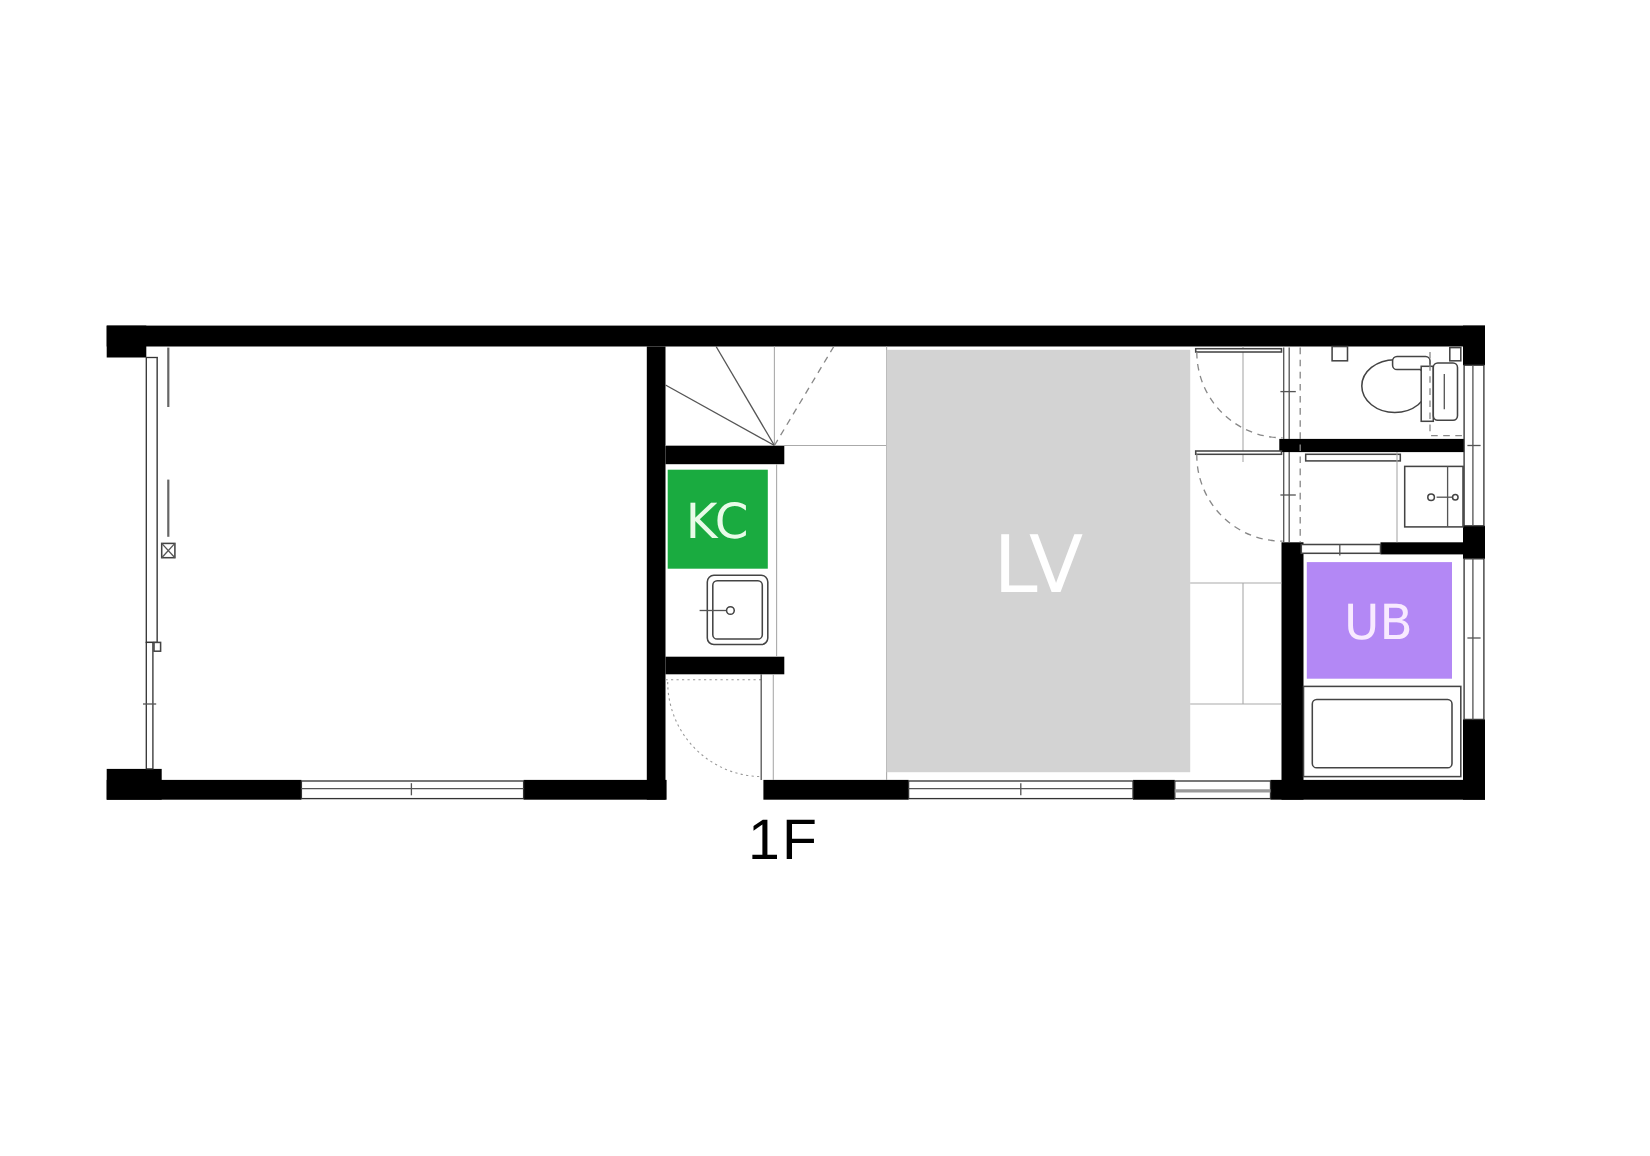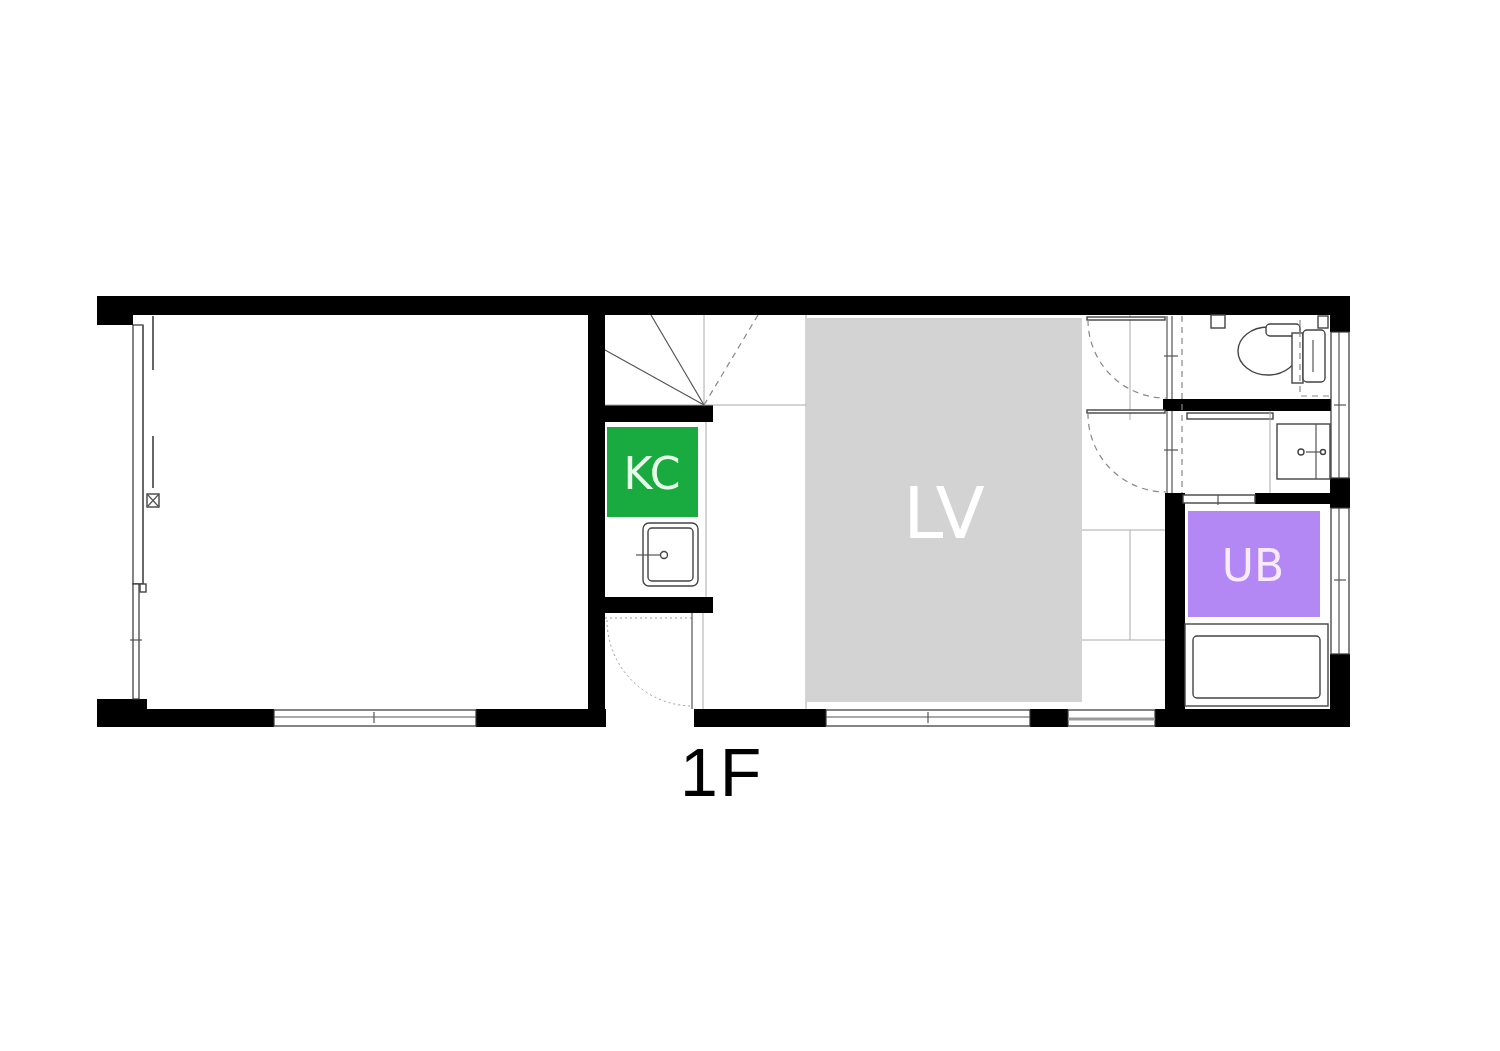--- a/index.html
+++ b/index.html
@@ -6,21 +6,21 @@
   body { width: 1500px; height: 1051px; position: relative; overflow: hidden; font-family: "DejaVu Sans", sans-serif; }
   #plan { position: absolute; left: 0; top: 0; width: 1500px; height: 1051px; }
   .wall { fill: #000000; }
   .thin { stroke: #555555; stroke-width: 1.2; fill: none; }
   .gray-line { stroke: #aaaaaa; stroke-width: 1; fill: none; }
   .dash { stroke: #888888; stroke-width: 1.2; fill: none; stroke-dasharray: 6 5; }
   .dot { stroke: #999999; stroke-width: 1; fill: none; stroke-dasharray: 2 3; }
   .win { fill: #ffffff; stroke: #333333; stroke-width: 1.2; }
   .fixture { fill: #ffffff; stroke: #444444; stroke-width: 1.4; }
   .room-label { font-family: "DejaVu Sans", sans-serif; font-weight: normal; }
-  .floor-label { position: absolute; left: 680px; top: 738px; font-family: "Liberation Sans", sans-serif; font-size: 68px; color: #000; letter-spacing: 2px; line-height: 1; }
+  .floor-label { position: absolute; left: 680px; top: 738px; font-family: "Liberation Sans", sans-serif; font-size: 52px; color: #000; letter-spacing: 2px; line-height: 1; }
 </style>
 </head>
 <body>
 
 <svg id="plan" viewBox="0 0 1500 1051" xmlns="http://www.w3.org/2000/svg">
 
   <g>
 
     <rect class="wall" x="97" y="296" width="1253" height="19"></rect>
 

